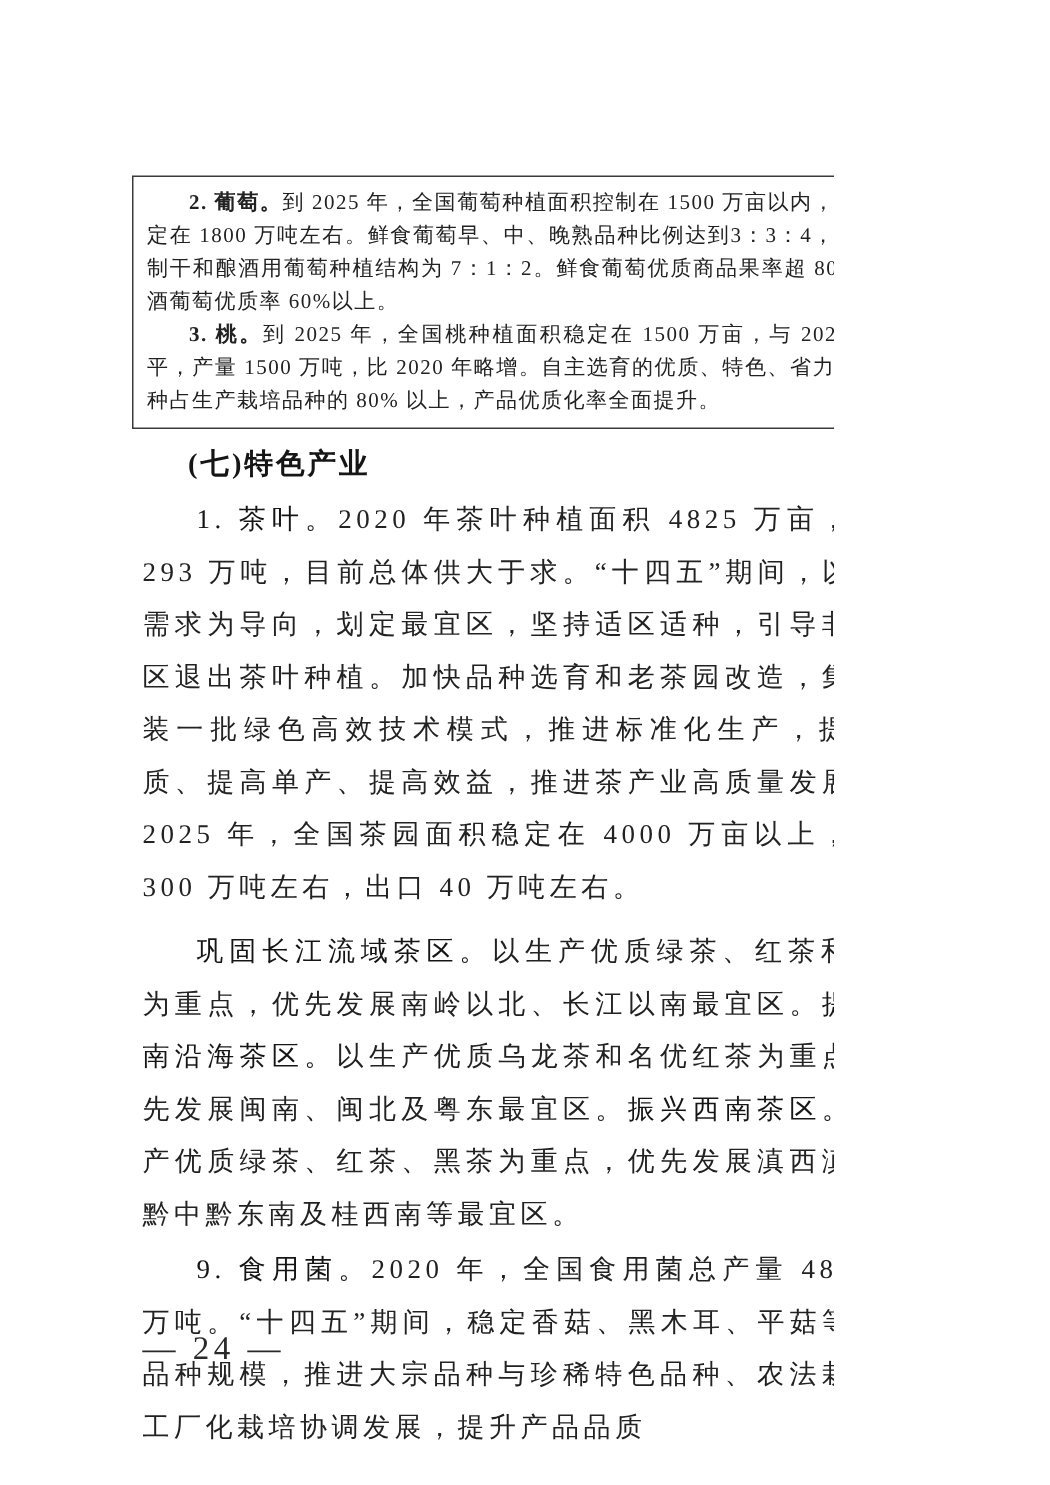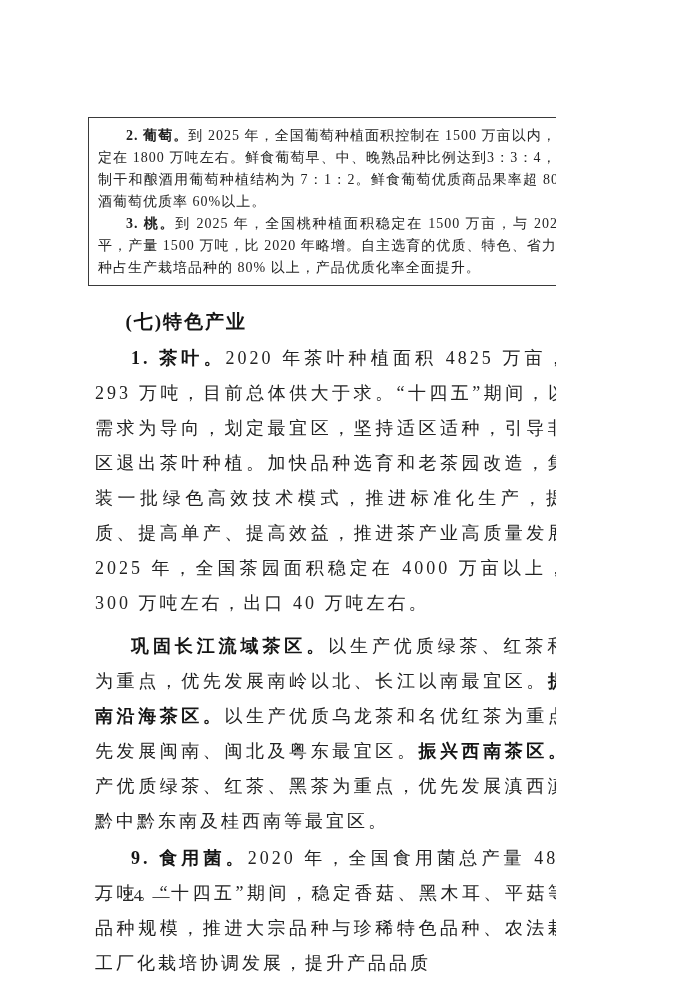--- a/index.html
+++ b/index.html
@@ -35,21 +35,21 @@
     text-indent: 2em;
     text-align: justify;
     text-justify: inter-character;
     color: #222222;
   }
   .box-para b { font-weight: 700; }
   
   .content {
     position: absolute;
     left: 95px;
-    top: 303px;
+    top: 291px;
     width: 517px;
   }
   .section-heading {
     margin: 0;
     font-size: 19px;
     font-weight: 700;
     line-height: 38px;
     letter-spacing: 2px;
     text-indent: 1.6em;
     color: #151515;
@@ -57,29 +57,29 @@
   .body-para {
     margin: 0;
     font-size: 18px;
     line-height: 35px;
     letter-spacing: 3px;
     text-indent: 2em;
     text-align: justify;
     text-justify: inter-character;
     color: #222222;
   }
-  .body-para b { font-weight: 700; color: #151515; }
+  .body-para b { font-weight: 400; color: #151515; }
   .para-regions { margin-top: 8px; }
   .para-mushroom { margin-top: 2px; }
   
   .page-number {
     position: absolute;
     left: 95px;
     top: 886px;
-    font-size: 17px;
+    font-size: 22px;
     letter-spacing: 3px;
     color: #2a2a2a;
   }
 </style>
 </head>
 <body>
 
 <div class="page">
 
   <div class="callout-box">

